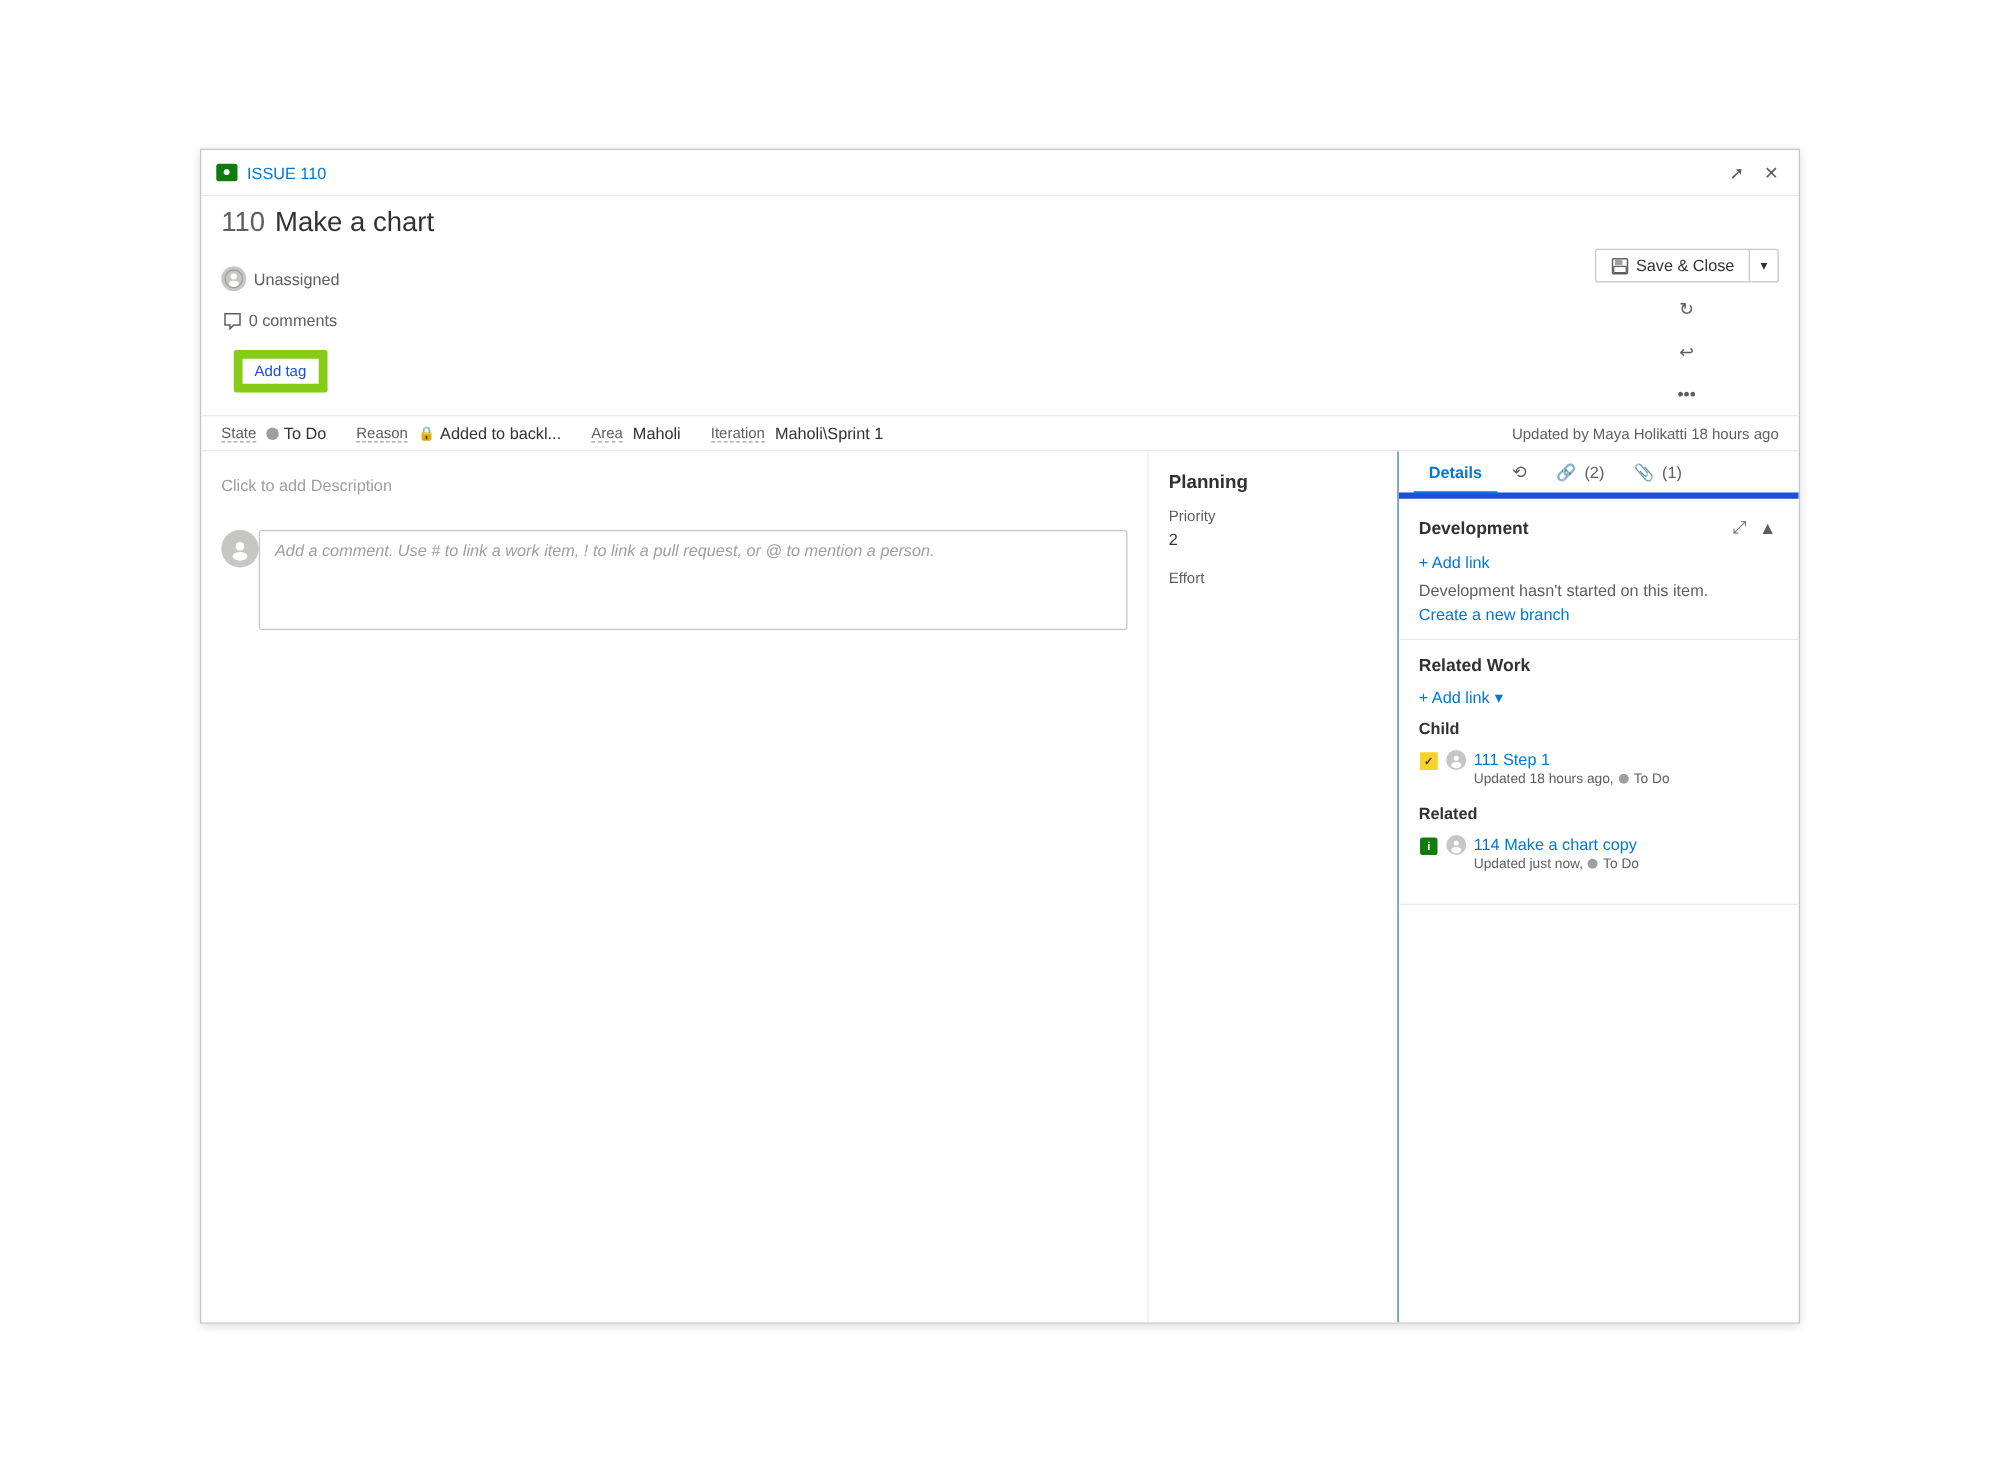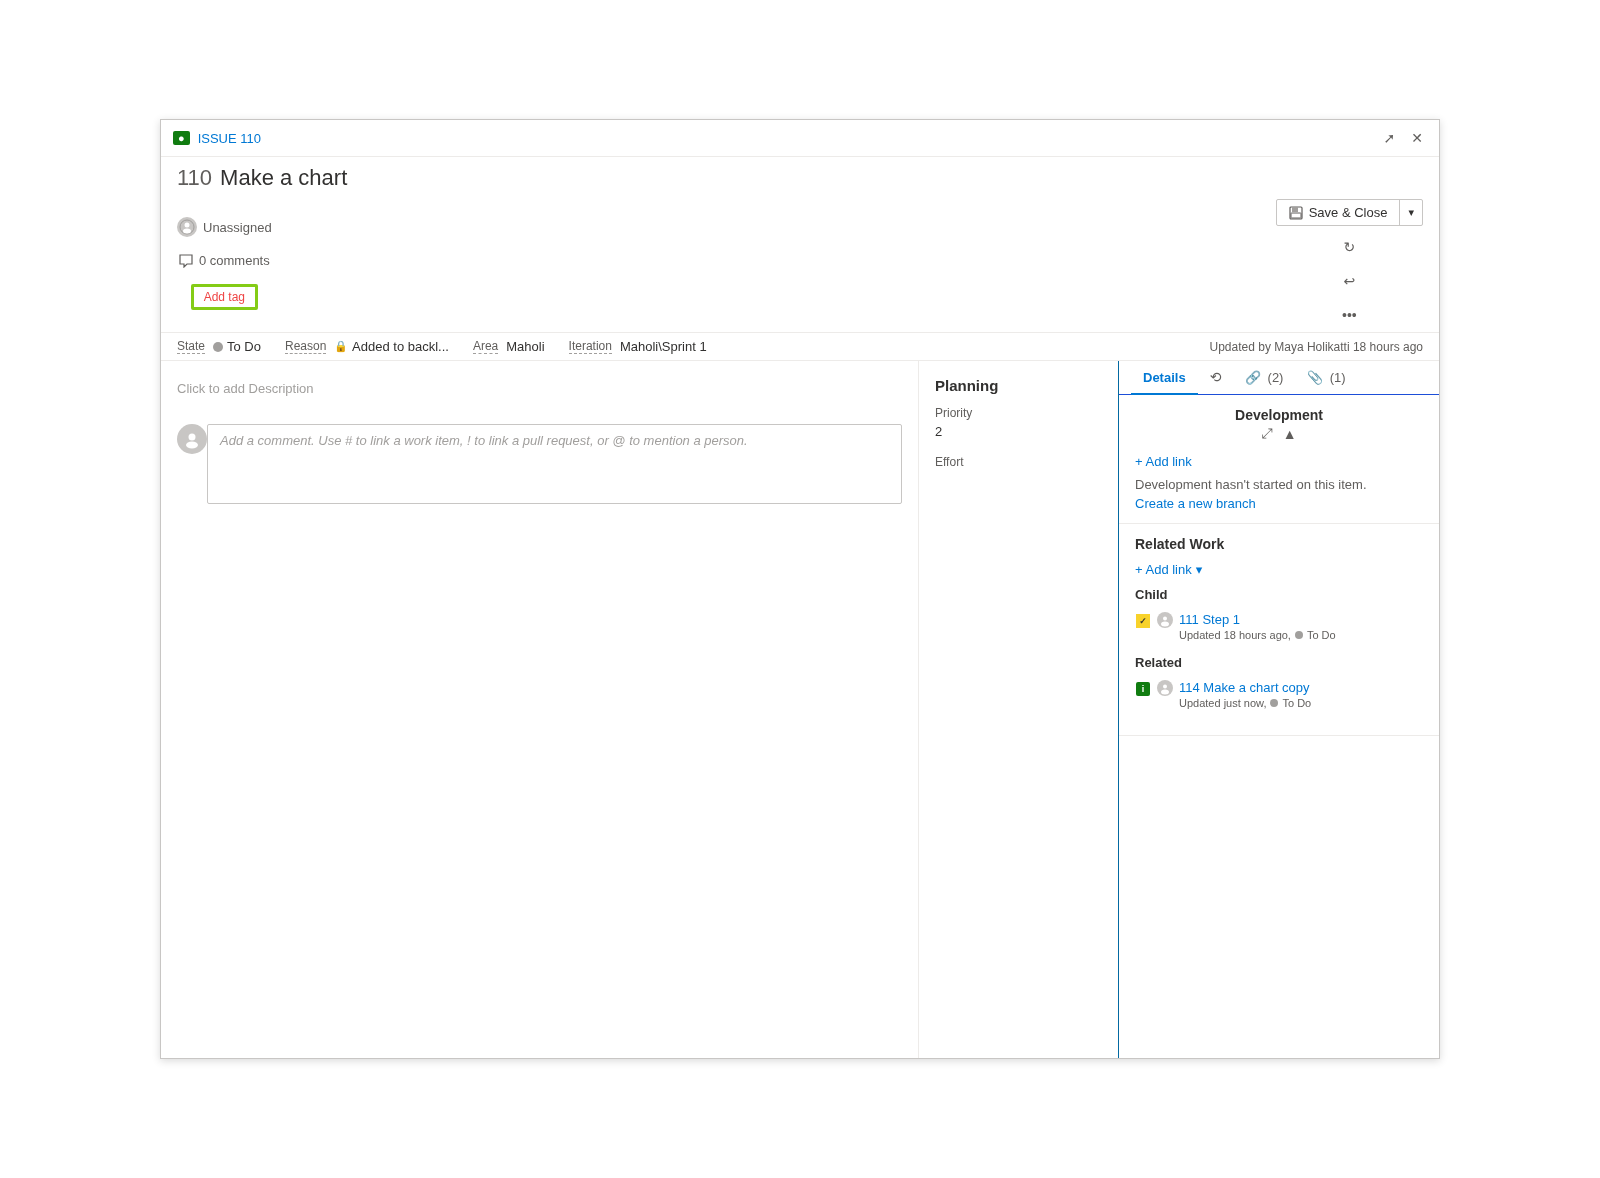--- a/index.html
+++ b/index.html
@@ -19,41 +19,41 @@
     .main-title-row { display: flex; align-items: center; padding: 8px 16px 4px; }
     .issue-number { font-size: 22px; font-weight: 300; color: #605e5c; margin-right: 8px; }
     .issue-title { font-size: 22px; font-weight: 400; color: #323130; }
 
     
     .toolbar { display: flex; align-items: center; justify-content: space-between; padding: 4px 16px; border-bottom: 1px solid #edebe9; }
     .toolbar-left { display: flex; align-items: center; gap: 16px; flex-direction: column; }
     .unassigned { display: flex; align-items: center; gap: 6px; color: #605e5c; cursor: pointer; }
     .avatar-icon { width: 20px; height: 20px; border-radius: 50%; background: #c8c6c4; display: flex; align-items: center; justify-content: center; font-size: 10px; color: #605e5c; }
     .comment-btn { display: flex; align-items: center; gap: 6px; color: #605e5c; cursor: pointer; }
-    .add-tag-btn { border: 3px solid #84cc16; background: none; padding: 3px 10px; cursor: pointer; color: #ef4444; border-radius: 2px; font-size: 12px; }
+    .add-tag-btn { border: 7px solid #84cc16; background: none; padding: 3px 10px; cursor: pointer; color: #1d4ed8; border-radius: 2px; font-size: 12px; }
     .toolbar-right { display: flex; align-items: center; gap: 8px; flex-direction: column; }
     .save-close-btn { display: flex; align-items: center; border: 1px solid #c8c6c4; background: #fff; cursor: pointer; border-radius: 2px; }
     .save-close-main { padding: 5px 12px; font-size: 13px; color: #323130; border-right: 1px solid #c8c6c4; display: flex; align-items: center; gap: 6px; }
     .save-close-arrow { padding: 5px 8px; color: #323130; font-size: 11px; }
     .toolbar-icon-btn { background: none; border: none; cursor: pointer; padding: 5px; color: #605e5c; font-size: 14px; }
 
     
     .metadata-row { display: flex; align-items: center; padding: 6px 16px; border-bottom: 1px solid #edebe9; gap: 0; }
     .meta-group { display: flex; align-items: center; gap: 8px; margin-right: 24px; }
     .meta-label { color: #605e5c; font-size: 12px; border-bottom: 1px dashed #a19f9d; cursor: pointer; }
     .meta-value { display: flex; align-items: center; gap: 4px; color: #323130; font-size: 13px; cursor: pointer; }
     .meta-dot { width: 10px; height: 10px; border-radius: 50%; background: #a19f9d; display: inline-block; }
     .meta-lock { font-size: 11px; color: #605e5c; }
     .meta-updated { margin-left: auto; color: #605e5c; font-size: 12px; }
 
     
     .right-panel { width: 320px; display: flex; flex-direction: column; overflow-y: auto; }
 
     
-    .tabs-bar { display: flex; align-items: center; padding: 0 12px; border-bottom: 1px solid #1d4ed8; }
+    .tabs-bar { display: flex; align-items: center; padding: 0 12px; border-bottom: 5px solid #1d4ed8; }
     .tab { padding: 8px 12px; cursor: pointer; font-size: 13px; color: #605e5c; border-bottom: 2px solid transparent; margin-bottom: -1px; display: flex; align-items: center; gap: 6px; }
     .tab.active { color: #0078d4; border-bottom-color: #0078d4; font-weight: 600; }
     .tab-icon { font-size: 14px; }
 
     
     .section-title { font-size: 15px; font-weight: 600; color: #323130; margin-bottom: 12px; }
     .description-section { margin-bottom: 24px; }
     .description-placeholder { color: #a19f9d; cursor: pointer; padding: 4px 0; }
 
     
@@ -61,21 +61,21 @@
     .discussion-header { font-size: 15px; font-weight: 600; color: #323130; margin-bottom: 12px; }
     .comment-area { display: flex; gap: 0; }
     .comment-avatar { width: 30px; height: 30px; border-radius: 50%; background: #c8c6c4; display: flex; align-items: center; justify-content: center; flex-shrink: 0; }
     .comment-input-box { flex: 1; border: 1px solid #c8c6c4; border-radius: 2px; padding: 8px 12px; color: #a19f9d; font-size: 13px; min-height: 80px; cursor: text; font-style: italic; font-family: inherit; }
     .planning-item { margin-bottom: 16px; }
     .planning-label { color: #605e5c; font-size: 12px; margin-bottom: 4px; }
     .planning-value { font-size: 13px; color: #323130; }
 
     
     .right-section { padding: 12px 16px; border-bottom: 1px solid #edebe9; }
-    .right-section-header { display: flex; align-items: center; justify-content: space-between; margin-bottom: 10px; flex-direction: column; }
+    .right-section-header { display: flex; align-items: center; justify-content: space-between; margin-bottom: 10px; }
     .right-section-title { font-size: 14px; font-weight: 600; color: #323130; }
     .right-section-icons { display: flex; gap: 6px; }
     .small-btn { background: none; border: none; cursor: pointer; color: #605e5c; font-size: 14px; padding: 2px; }
 
     .add-link-btn { display: flex; align-items: center; gap: 6px; color: #0078d4; cursor: pointer; font-size: 13px; margin-bottom: 8px; background: none; border: none; padding: 0; font-family: inherit; }
     .dev-no-start { color: #605e5c; font-size: 13px; margin-bottom: 4px; }
     .create-branch-link { color: #0078d4; cursor: pointer; font-size: 13px; text-decoration: none; }
 
     .related-header { font-size: 14px; font-weight: 600; color: #323130; margin-bottom: 10px; }
     .add-link-dropdown { display: flex; align-items: center; gap: 4px; color: #0078d4; cursor: pointer; font-size: 13px; margin-bottom: 10px; background: none; border: none; padding: 0; font-family: inherit; }

